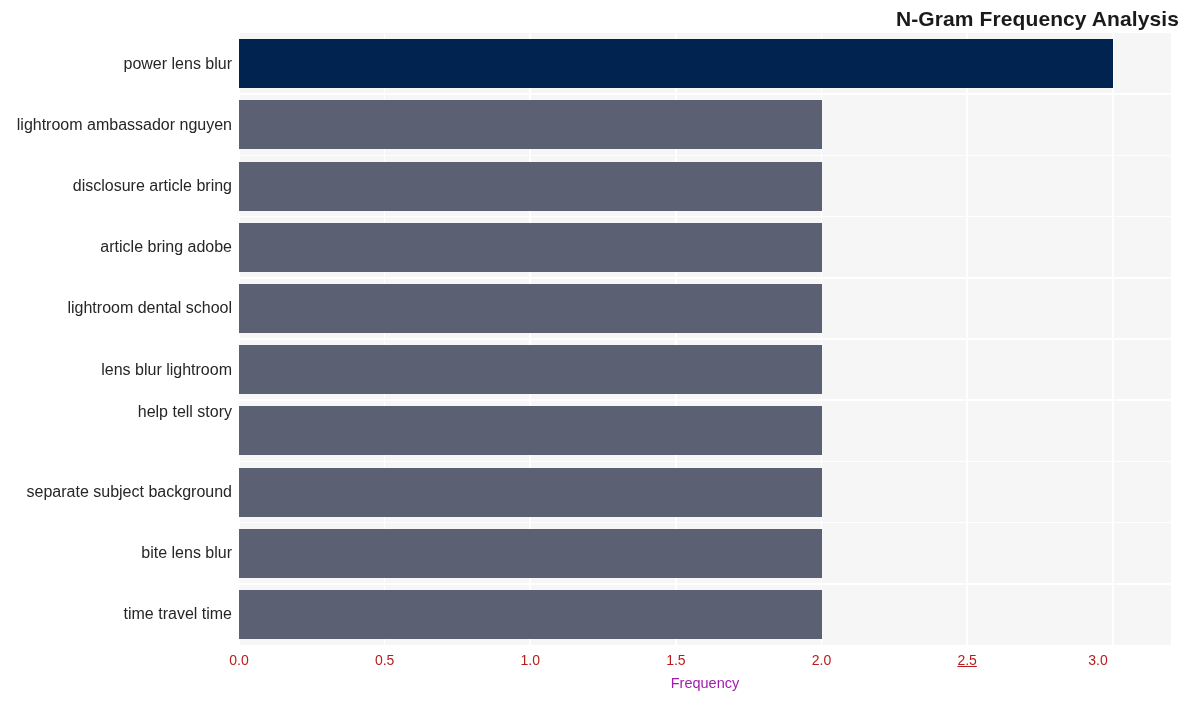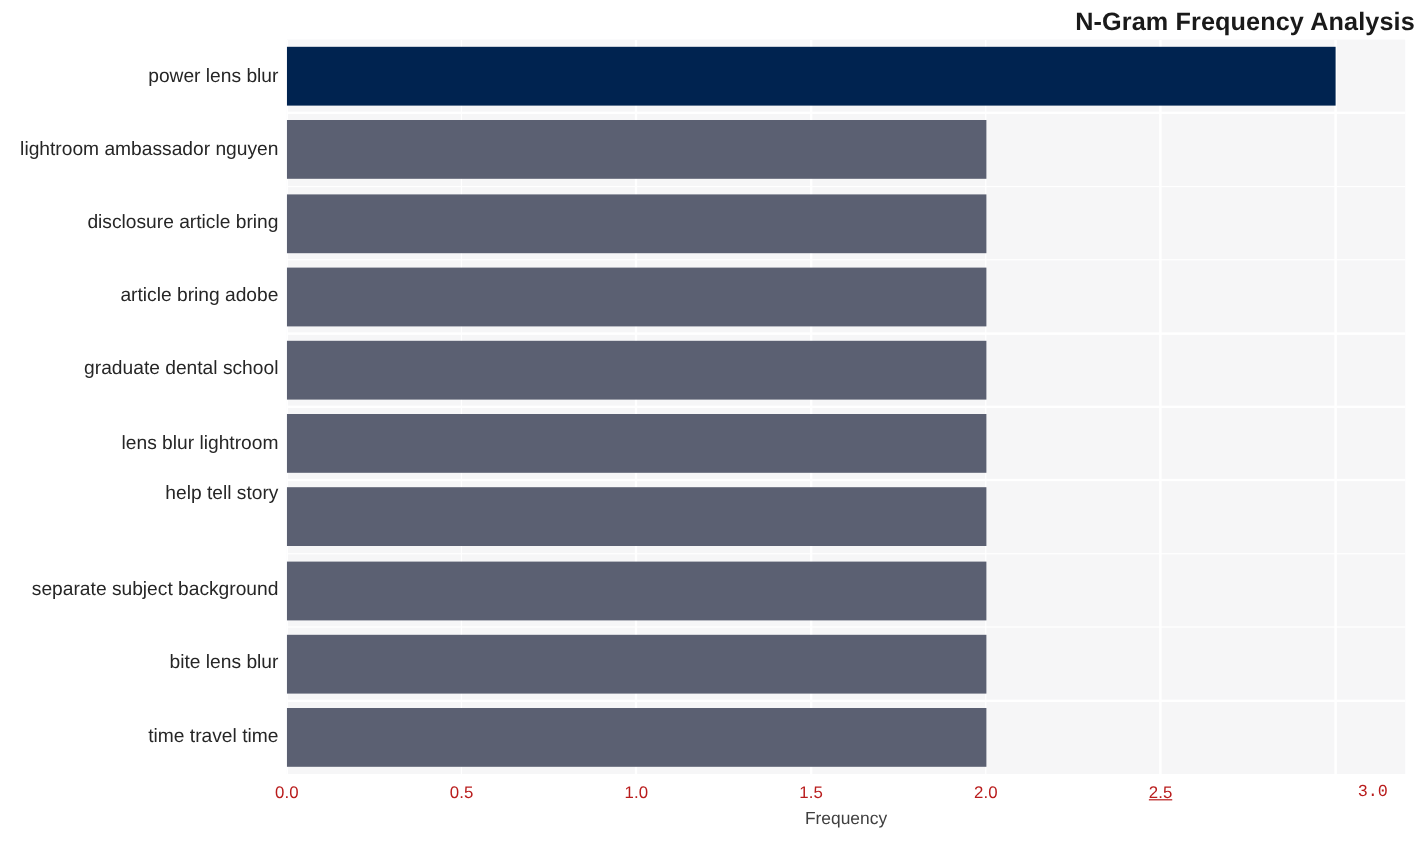--- a/index.html
+++ b/index.html
@@ -104,21 +104,21 @@
     line-height: 18px;
   }
 
   .xaxis-title {
     position: absolute;
     left: 239px;
     top: 674px;
     width: 932px;
     text-align: center;
     font-size: 14.5px;
-    color: #404040;
+    color: #a21caf;
     line-height: 19px;
   }
 </style>
 </head>
 <body>
 
 <div class="figure">
 
   <div class="chart-title">N-Gram Frequency Analysis</div>
 
@@ -153,33 +153,33 @@
         <div class="bar" title="bite lens blur: 2" style="top: 495.7px; height: 49px; width: 582.5px; background: rgb(91, 96, 114);"></div>
         <div class="bar" title="time travel time: 2" style="top: 556.9px; height: 49px; width: 582.5px; background: rgb(91, 96, 114);"></div>
       </div>
   </div>
 
   <div class="ylabels" id="ylabels">
       <div class="ylabel" style="top: 21.6px;">power lens blur</div>
       <div class="ylabel" style="top: 82.8px;">lightroom ambassador nguyen</div>
       <div class="ylabel" style="top: 144px;">disclosure article bring</div>
       <div class="ylabel" style="top: 205.2px;">article bring adobe</div>
-      <div class="ylabel" style="top: 266.4px;">graduate dental school</div>
+      <div class="ylabel" style="top: 266.4px;">lightroom dental school</div>
       <div class="ylabel" style="top: 327.6px;">lens blur lightroom</div>
       <div class="ylabel" style="top: 370px; text-align: right;">help tell story</div>
       <div class="ylabel" style="top: 450px;">separate subject background</div>
       <div class="ylabel" style="top: 511.2px;">bite lens blur</div>
       <div class="ylabel" style="top: 572.4px; padding-left: 48px;">time travel time</div>
     </div>
 
   <div id="xticks">
       <div class="xtick" style="left: 204px;">0.0</div>
       <div class="xtick" style="left: 349.625px;">0.5</div>
       <div class="xtick" style="left: 495.25px;">1.0</div>
       <div class="xtick" style="left: 640.875px;">1.5</div>
       <div class="xtick" style="left: 786.5px;">2.0</div>
       <div class="xtick" style="left: 932.125px; text-decoration: underline;">2.5</div>
-      <div class="xtick" style="left: 1109px; font-family: Liberation Mono, monospace;">3.0</div>
+      <div class="xtick" style="left: 1063px;">3.0</div>
     </div>
 
   <div class="xaxis-title">Frequency</div>
 
 </div>
 
 </body></html>

